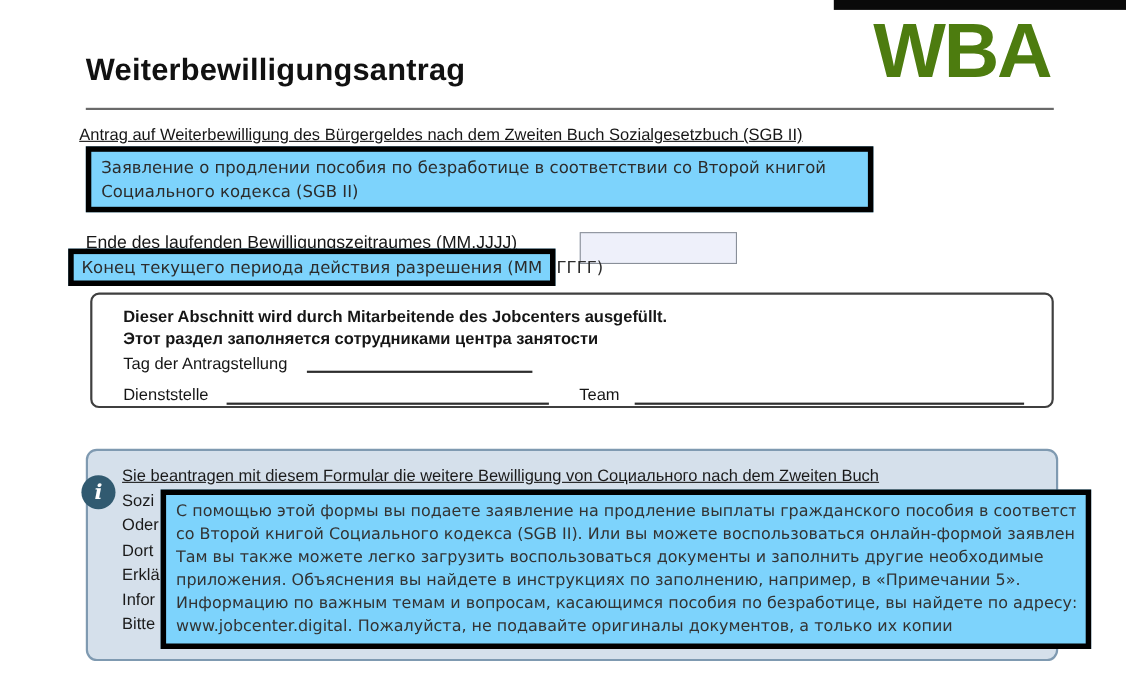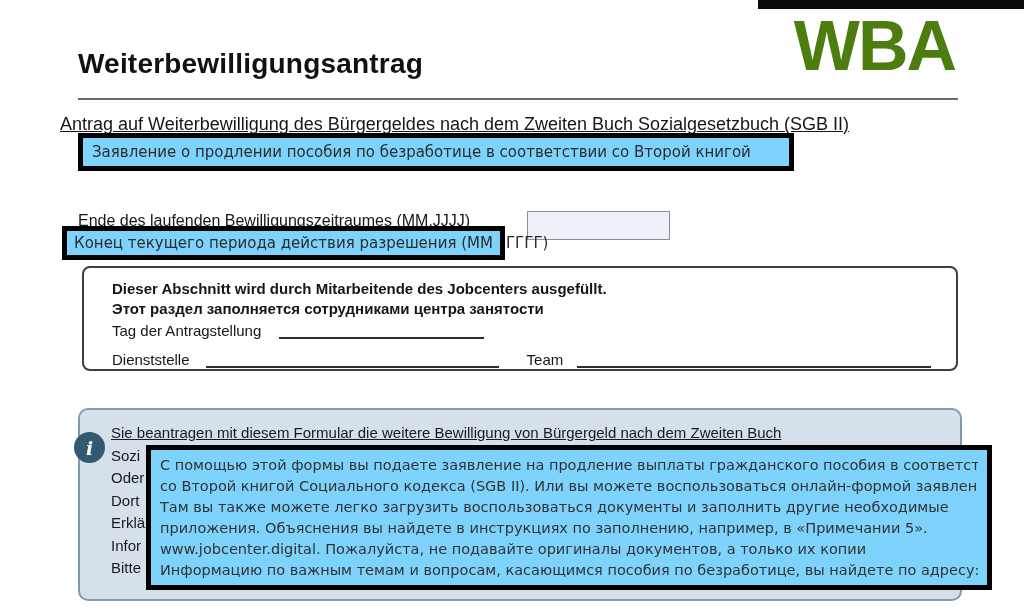--- a/index.html
+++ b/index.html
@@ -10,21 +10,21 @@
     font-family:"Liberation Sans", sans-serif;
     color:#161616;
     overflow:hidden;
   }
   .abs{position:absolute;}
   
   .crop-bar{left:758px;top:0;width:266px;height:9px;background:#0a0a0a;}
   .page-title{left:78px;top:48px;font-size:28px;font-weight:bold;letter-spacing:0.2px;color:#111;}
   .wba-logo{right:69px;top:6px;font-size:70px;font-weight:bold;letter-spacing:-2px;color:#4d7c0f;}
   .title-divider{left:78px;top:98px;width:880px;height:2px;background:#6a6a6a;}
-  .subtitle-de{left:60px;top:114px;font-size:18px;text-decoration:underline;white-space:nowrap;}
+  .subtitle-de{left:72px;top:114px;font-size:15px;text-decoration:underline;white-space:nowrap;}
   
   .ru-box{background:#7dd3fc;border:5px solid #000;color:#2c2c2c;
           font-family:"DejaVu Sans", sans-serif;}
   .ru-box-1{left:78px;top:133px;width:688px;padding:3px 9px;font-size:15px;line-height:22px;}
   
   .period-label-de{left:78px;top:212px;font-size:16px;text-decoration:underline;white-space:nowrap;}
   .period-input{left:527px;top:211px;width:129px;height:27px;background:#eef0fa;
                 border:1px solid #898f99;font-size:15px;padding:0 6px;
                 font-family:"Liberation Sans",sans-serif;}
   .period-ru-wrap{left:62px;top:226px;display:flex;align-items:center;}
@@ -63,20 +63,21 @@
   <div class="abs crop-bar"></div>
 
   <div class="abs page-title">Weiterbewilligungsantrag</div>
   <div class="abs wba-logo">WBA</div>
   <div class="abs title-divider"></div>
 
   <div class="abs subtitle-de">Antrag auf Weiterbewilligung des Bürgergeldes nach dem Zweiten Buch Sozialgesetzbuch (SGB II)</div>
 
   <div class="abs ru-box ru-box-1">
     <div>Заявление о продлении пособия по безработице в соответствии со Второй книгой</div>
+    <div>Социального кодекса (SGB II)</div>
   </div>
 
   <div class="abs period-label-de">Ende des laufenden Bewilligungszeitraumes (MM.JJJJ)</div>
   <input class="abs period-input" type="text" value="" style="">
   <div class="abs period-ru-wrap">
     <div class="ru-box ru-box-2">Конец текущего периода действия разрешения (ММ</div>
     <span class="period-ru-overflow">ГГГГ)</span>
   </div>
 
   <div class="abs jobcenter-box">
@@ -90,31 +91,31 @@
       <span>Dienststelle</span>
       <span class="fill-line line-dienst"></span>
       <span class="team-label">Team</span>
       <span class="fill-line line-team"></span>
     </div>
   </div>
 
   <div class="abs info-box">
     <div class="info-icon">i</div>
     <div class="info-de">
-      <div class="u">Sie beantragen mit diesem Formular die weitere Bewilligung von Bürgergeld nach dem Zweiten Buch</div>
+      <div class="u">Sie beantragen mit diesem Formular die weitere Bewilligung von Социального nach dem Zweiten Buch</div>
       <div>Sozi</div>
       <div>Oder</div>
       <div>Dort</div>
       <div>Erklä</div>
       <div>Infor</div>
       <div>Bitte</div>
     </div>
     <div class="ru-box ru-box-3">
       <div>С помощью этой формы вы подаете заявление на продление выплаты гражданского пособия в соответствии</div>
       <div>со Второй книгой Социального кодекса (SGB II). Или вы можете воспользоваться онлайн-формой заявления</div>
       <div>Там вы также можете легко загрузить воспользоваться документы и заполнить другие необходимые</div>
       <div>приложения. Объяснения вы найдете в инструкциях по заполнению, например, в «Примечании 5».</div>
+      <div>Информацию по важным темам и вопросам, касающимся пособия по безработице, вы найдете по адресу:</div>
       <div>www.jobcenter.digital. Пожалуйста, не подавайте оригиналы документов, а только их копии</div>
-      <div>Информацию по важным темам и вопросам, касающимся пособия по безработице, вы найдете по адресу:</div>
     </div>
   </div>
 
 </div>
 
 </body></html>

